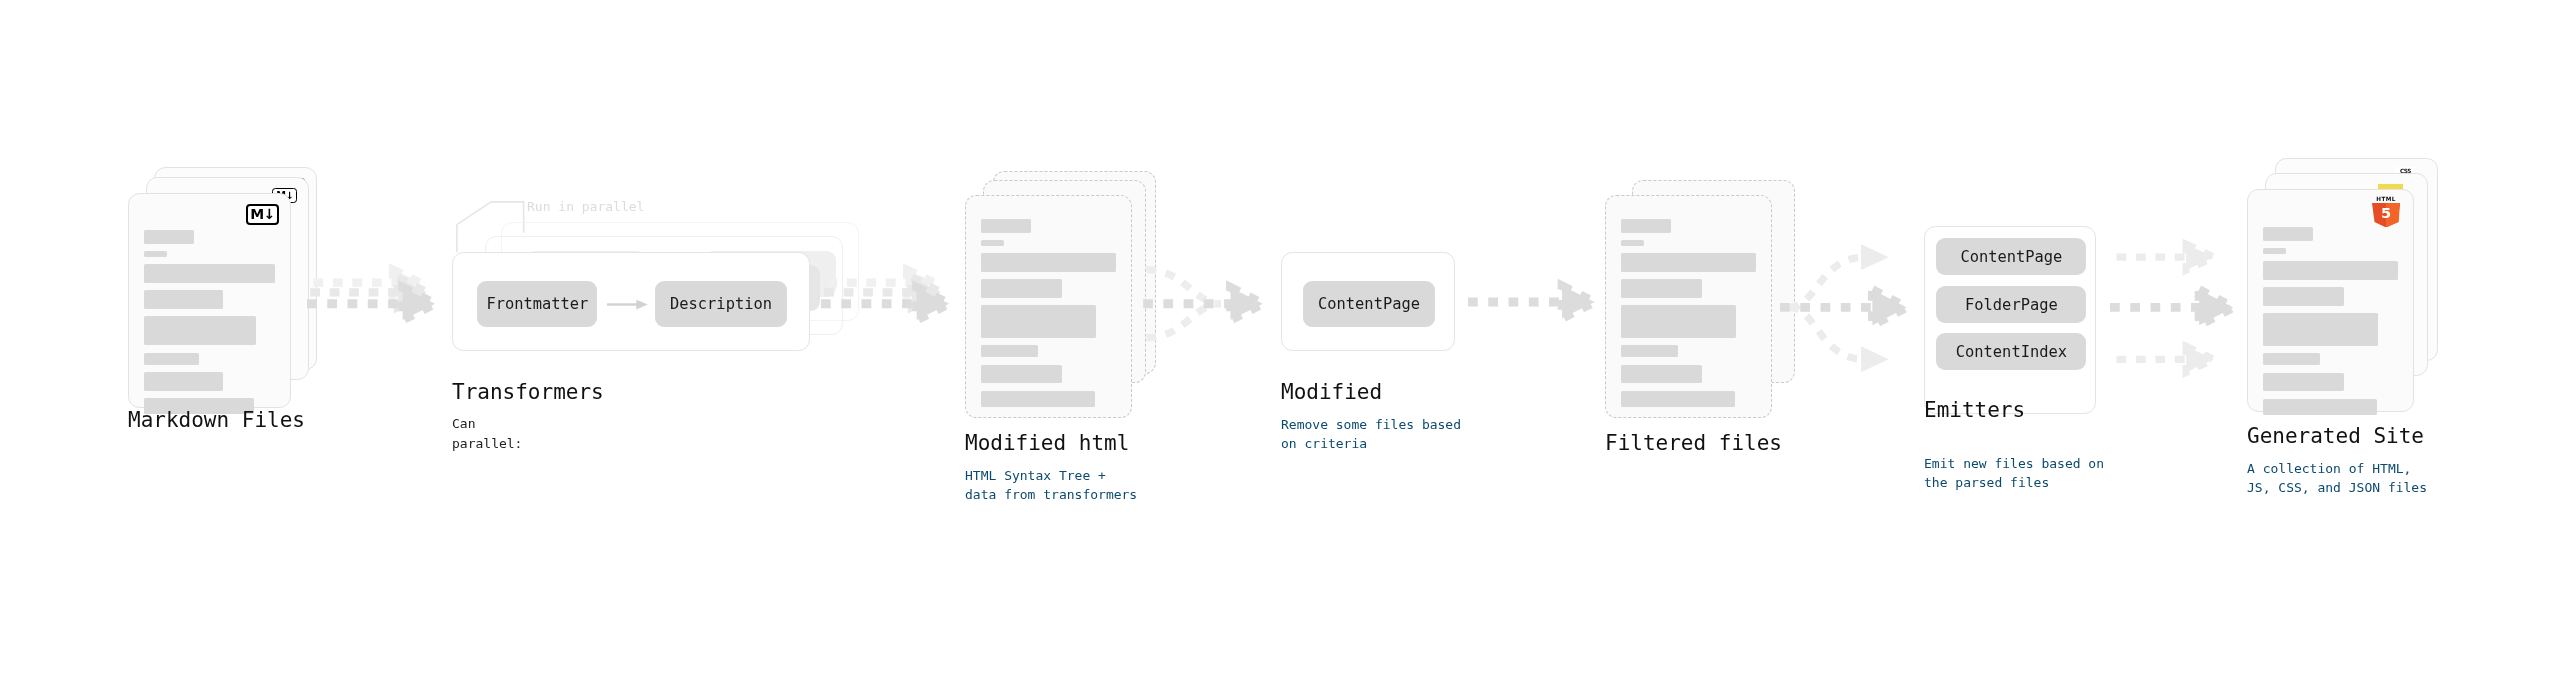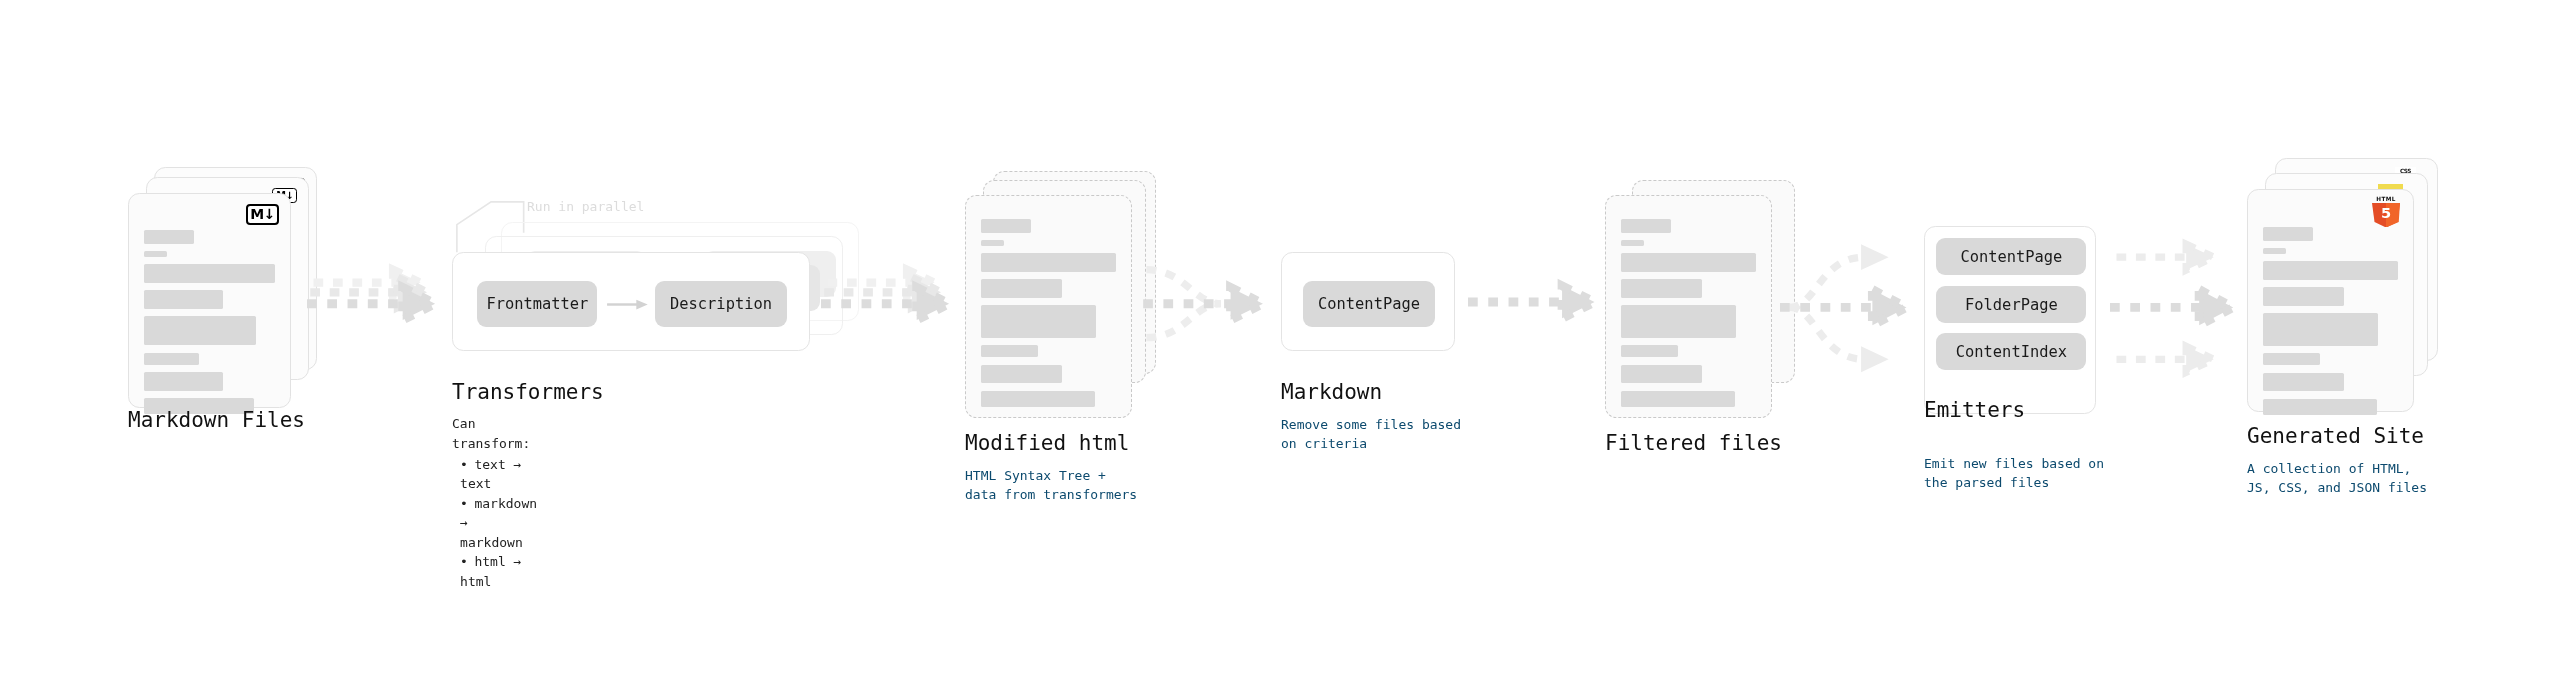--- a/index.html
+++ b/index.html
@@ -260,26 +260,21 @@
       <div class="chip" style="left:202px; top:28px; width:132px; height:46px;">Description</div>
       <svg class="inner-arrow" style="left:154px; top:45px;" width="44" height="13" viewBox="0 0 54 16">
         <line x1="0" y1="8" x2="38" y2="8" stroke="#d2d2d2" stroke-width="3"></line>
         <polygon points="36,2 50,8 36,14" fill="#d2d2d2"></polygon>
       </svg>
     </div>
 
     <div class="title" style="left:452px; top:380px;">Transformers</div>
 
     <div class="bullets" style="left:452px; top:414px;">
-      <div class="hdr">Can transform:</div>
-      <ul>
-        <li>text → text</li>
-        <li>markdown → markdown</li>
-        <li>html → html</li>
-      </ul>
+      <div class="hdr">Can parallel:</div>
     </div>
   </div>
 
   <svg class="node" style="left:821px; top:268px;" width="146" height="73" viewBox="0 0 180 90">
     <g stroke="#f0f0f0" stroke-width="10" stroke-dasharray="12 12" fill="#f0f0f0">
       <line x1="8" y1="18" x2="108" y2="18"></line>
       <polygon points="106,2 140,18 106,34"></polygon>
     </g>
     <g stroke="#e8e8e8" stroke-width="10" stroke-dasharray="12 12" fill="#e8e8e8">
       <line x1="4" y1="30" x2="114" y2="30"></line>
@@ -319,21 +314,21 @@
     <g stroke="#dcdcdc" stroke-width="11" stroke-dasharray="12 13" fill="#dcdcdc">
       <line x1="0" y1="54" x2="110" y2="54"></line>
       <polygon points="108,34 148,54 108,74"></polygon>
     </g>
   </svg>
 
   <div class="node">
     <div class="groupbox" style="left:1281px; top:252px; width:174px; height:99px;">
       <div class="chip" style="left:21px; top:28px; width:132px; height:46px;">ContentPage</div>
     </div>
-    <div class="title" style="left:1281px; top:380px;">Markdown</div>
+    <div class="title" style="left:1281px; top:380px;">Modified</div>
     <div class="subtitle" style="left:1281px; top:416px;">Remove some files based
 on criteria</div>
   </div>
 
   <svg class="node" style="left:1468px; top:284px;" width="146" height="41" viewBox="0 0 180 50">
     <g stroke="#dcdcdc" stroke-width="11" stroke-dasharray="12 13" fill="#dcdcdc">
       <line x1="0" y1="22" x2="118" y2="22"></line>
       <polygon points="116,2 156,22 116,42"></polygon>
     </g>
   </svg>

